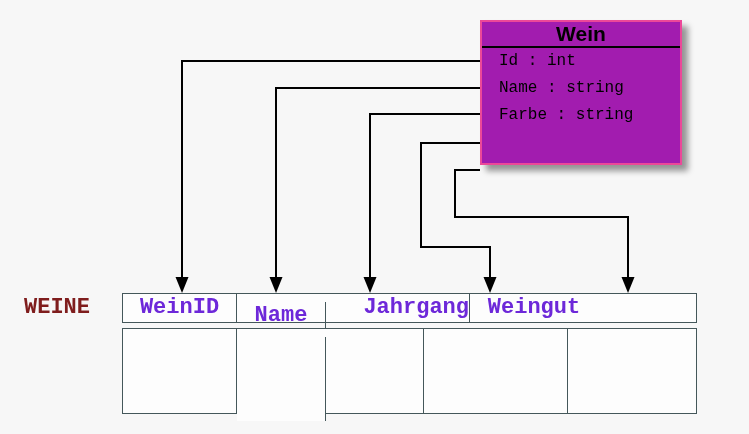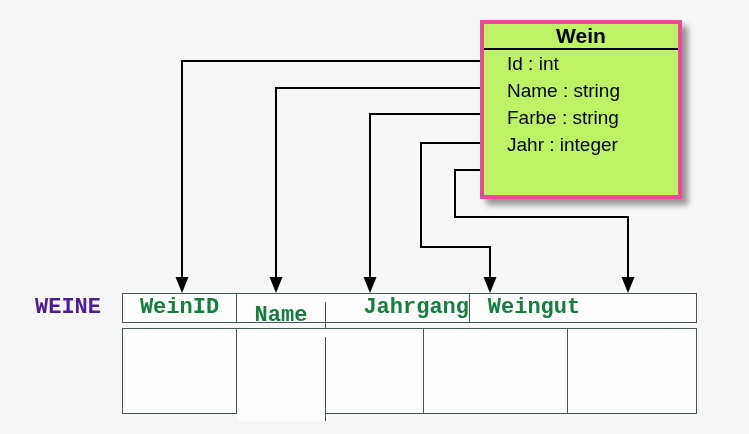--- a/index.html
+++ b/index.html
@@ -32,57 +32,58 @@
     fill: #000000;
     stroke: none;
   }
 
   
   .uml-class {
     position: absolute;
     left: 480px;
     top: 20px;
     width: 202px;
-    height: 179px;
+    height: 145px;
     box-sizing: border-box;
-    background: #bef264;
-    border: 4px solid #ec4899;
+    background: #a21caf;
+    border: 2px solid #ec4899;
     box-shadow: 6px 6px 6px rgba(0,0,0,0.40);
   }
   .uml-class-title {
     height: 24px;
     line-height: 24px;
     border-bottom: 2px solid #000000;
     text-align: center;
     font-weight: bold;
     font-size: 21px;
     color: #000000;
   }
   .uml-attr {
     height: 27px;
     line-height: 27px;
-    padding-left: 23px;
-    font-size: 19px;
+    padding-left: 17px;
+    font-size: 16px;
     color: #000000;
     white-space: nowrap;
+    font-family: Liberation Mono, monospace;
   }
 
   
   .table-label {
     position: absolute;
     left: 24px;
     top: 293px;
     width: 88px;
     height: 30px;
     line-height: 30px;
-    text-align: center;
+    text-align: left;
     font-family: "Liberation Mono", monospace;
     font-weight: bold;
     font-size: 22px;
-    color: #4c1d95;
+    color: #7f1d1d;
     white-space: nowrap;
   }
   .db-row {
     position: absolute;
     left: 122px;
     width: 575px;
     box-sizing: border-box;
     border: 1px solid #44575a;
     background: #fdfdfd;
     display: flex;
@@ -91,21 +92,21 @@
   .db-body   { top: 328px; height: 86px; }
   .db-cell {
     box-sizing: border-box;
     border-right: 1px solid #44575a;
     height: 100%;
     text-align: center;
     line-height: 28px;
     font-family: "Liberation Mono", monospace;
     font-weight: bold;
     font-size: 22px;
-    color: #15803d;
+    color: #6d28d9;
     overflow: hidden;
     white-space: nowrap;
   }
   .db-cell:last-child { border-right: none; }
   .c0 { width: 114px; }
   .c1 { width: 89px; margin-top: 8px;  }
   .c2 { width: 98px;  }
   .c3 { width: 144px; text-align: right; }
   .c4 { width: 128px; }
   .db-body .db-cell { background: #fdfdfd; }
@@ -130,21 +131,20 @@
 
     <path class="wire" d="M480 170 H455 V217 H628 V279"></path>
     <path class="head" d="M628 293 L621.5 277 H634.5 Z"></path>
   </svg>
 
   <div class="uml-class">
     <div class="uml-class-title">Wein</div>
     <div class="uml-attr">Id : int</div>
     <div class="uml-attr">Name : string</div>
     <div class="uml-attr">Farbe : string</div>
-    <div class="uml-attr">Jahr : integer</div>
   </div>
 
   <div class="table-label">WEINE</div>
 
   <div class="db-row db-header">
     <div class="db-cell c0">WeinID</div>
     <div class="db-cell c1">Name</div>
     <div class="db-cell c3">Jahrgang</div>
     <div class="db-cell c4">Weingut</div>
   </div>

